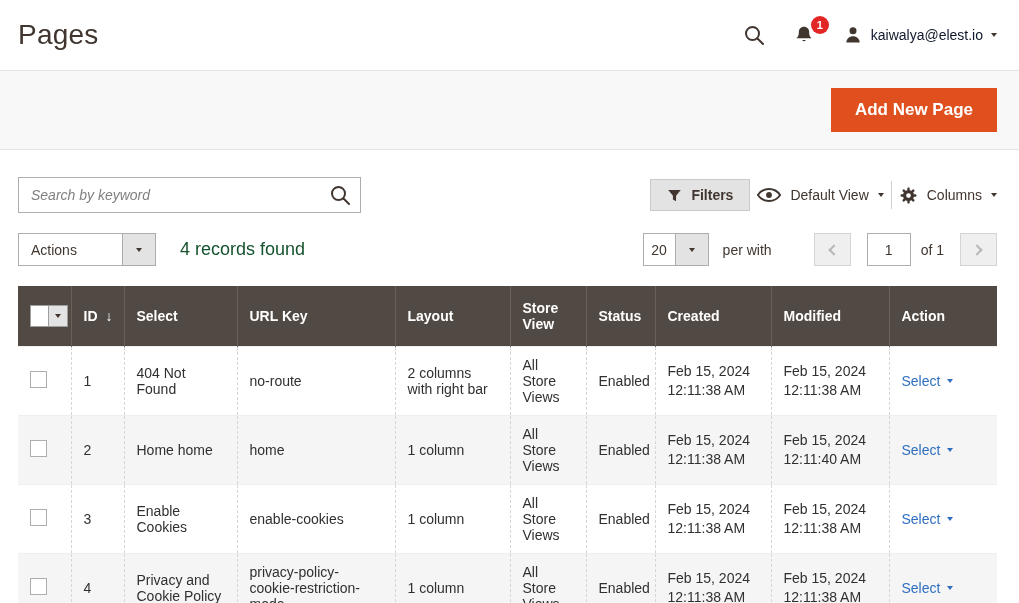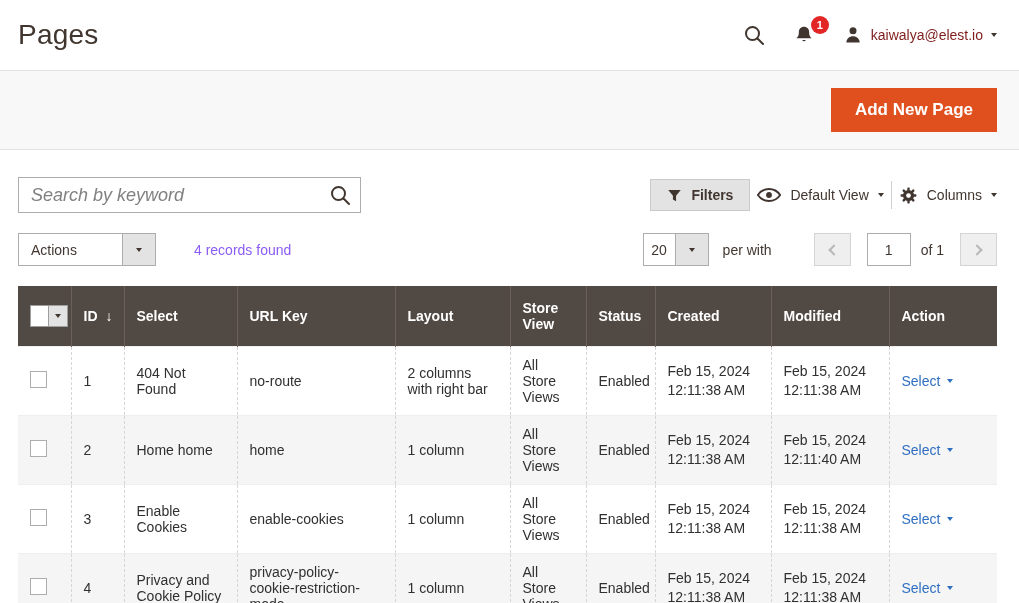--- a/index.html
+++ b/index.html
@@ -7,58 +7,58 @@
     font-family:"Liberation Sans","DejaVu Sans",sans-serif; color:#41362f; }
 
   
   .masthead { height:70px; display:flex; align-items:center; padding:0 22px 0 18px; background:#fff;gap:35px; }
   .page-title { font-size:28px; font-weight:400; color:#41362f; letter-spacing:.2px; }
   .masthead-right { margin-left:auto; display:flex; align-items:center; gap:28px; }
   .icon-btn { position:relative; display:flex; align-items:center; cursor:pointer; }
   .badge { position:absolute; top:-8px; right:-14px; min-width:18px; height:18px; border-radius:9px;
     color:#fff; font-size:11px; font-weight:700; display:flex; align-items:center; justify-content:center; padding:0 4px; }
   .user-chip { display:flex; align-items:center; gap:8px; cursor:pointer; }
-  .user-email { font-size:14px; color:#7f1d1d; }
+  .user-email { font-size:14px; color:#0f172a; }
 
   
   .caret { display:inline-block; width:0; height:0; border-left:4px solid transparent;
     border-right:4px solid transparent; border-top:5px solid #41362f; }
   .caret.blue { border-top-color:#2f6fc1; }
   .caret.sm { border-left-width:3.5px; border-right-width:3.5px; border-top-width:4.5px; }
 
   
   .action-band { height:80px; background:#f8f8f8; border-top:1px solid #e3e3e3; border-bottom:1px solid #e3e3e3;
     display:flex; align-items:center; justify-content:flex-end; padding:0 22px; }
   .add-btn { border:none; color:#fff; font-size:17px; font-weight:700; padding:12px 24px; cursor:pointer;
     font-family:inherit; border-radius:0; }
 
   
   .content { padding:0 22px 0 18px; }
 
   .toolbar { margin-top:27px; display:flex; align-items:center; }
   .search-box { position:relative; width:343px; }
   .search-box input { width:100%; height:36px; border:1px solid #adadad; padding:0 40px 0 12px;
-    font-size:18px; font-style:italic; color:#555; font-family:inherit; background:#fff; }
+    font-size:14px; font-style:italic; color:#555; font-family:inherit; background:#fff; }
   .search-box input::placeholder { color:#808080; font-style:italic; }
   .search-box .mag { position:absolute; right:10px; top:7px; cursor:pointer; }
 
   .toolbar-right { margin-left:auto; display:flex; align-items:center; gap:7px; }
   .filters-btn { display:flex; align-items:center; gap:9px; background:#e3e3e3; border:1px solid #cacaca;
     height:32px; padding:0 16px; font-size:14px; font-weight:700; color:#41362f; cursor:pointer; font-family:inherit; }
   .view-toggle,.cols-toggle { display:flex; align-items:center; gap:9px; font-size:14px; color:#41362f; cursor:pointer; }
   .v-divider { width:1px; height:28px; background:#d0d0d0; }
 
   .controls-row { margin-top:20px; display:flex; align-items:center; }
   .select-ctl { display:flex; height:33px; border:1px solid #adadad; background:#fff; cursor:pointer; }
   .select-ctl .sel-label { display:flex; align-items:center; padding:0 12px; font-size:14px; color:#41362f; }
   .select-ctl .sel-caret { width:33px; background:#e3e3e3; border-left:1px solid #adadad;
     display:flex; align-items:center; justify-content:center; }
   .actions-ctl { width:138px; }
   .actions-ctl .sel-label { flex:1; }
-  .records { margin-left:38px; font-size:14px; color:#8b5cf6; }
+  .records { margin-left:24px; font-size:18px; color:#14532d; }
 
   .paging { margin-left:auto; display:flex; align-items:center; }
   .perpage-ctl { width:66px; }
   .perpage-ctl .sel-label { flex:1; justify-content:center; padding:0 6px;text-align:center; }
   .perpage-text { font-size:14px; margin-left:14px; }
   .nav-btn { width:37px; height:33px; background:#efefef; border:1px solid #d4d4d4; margin-left:0;
     display:flex; align-items:center; justify-content:center; cursor:default; }
   .nav-btn.prev { margin-left:42px; }
   .chev { width:8px; height:8px; border-left:2px solid #b8b8b8; border-bottom:2px solid #b8b8b8; }
   .chev.left { transform:rotate(45deg); margin-left:3px; }

